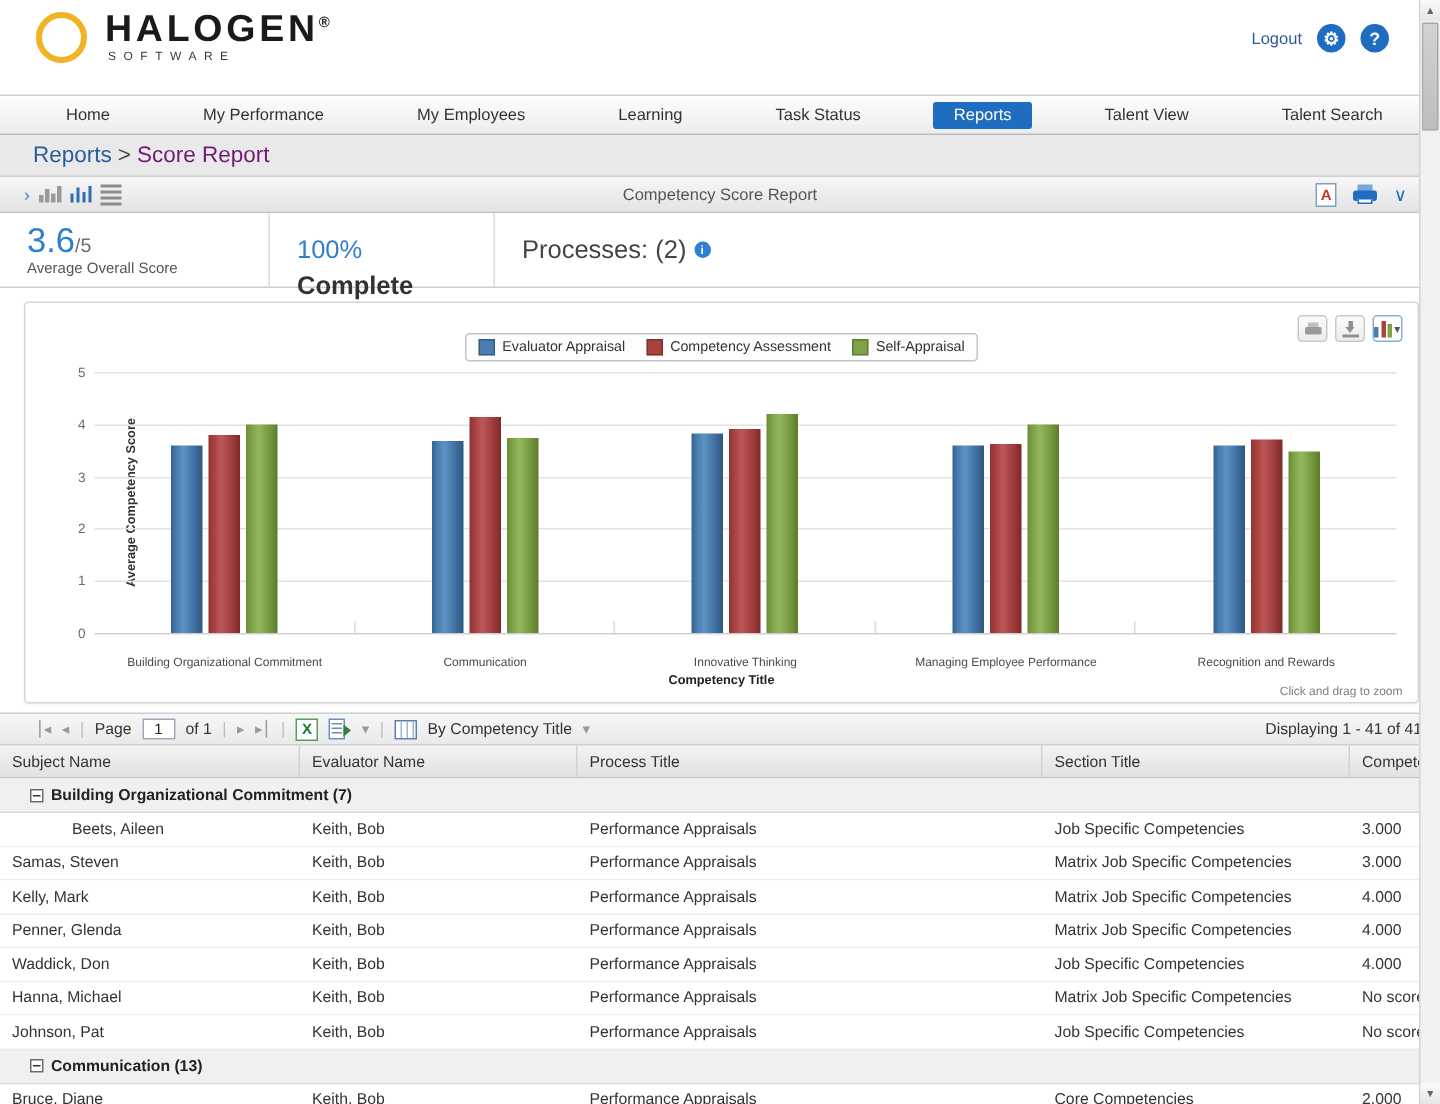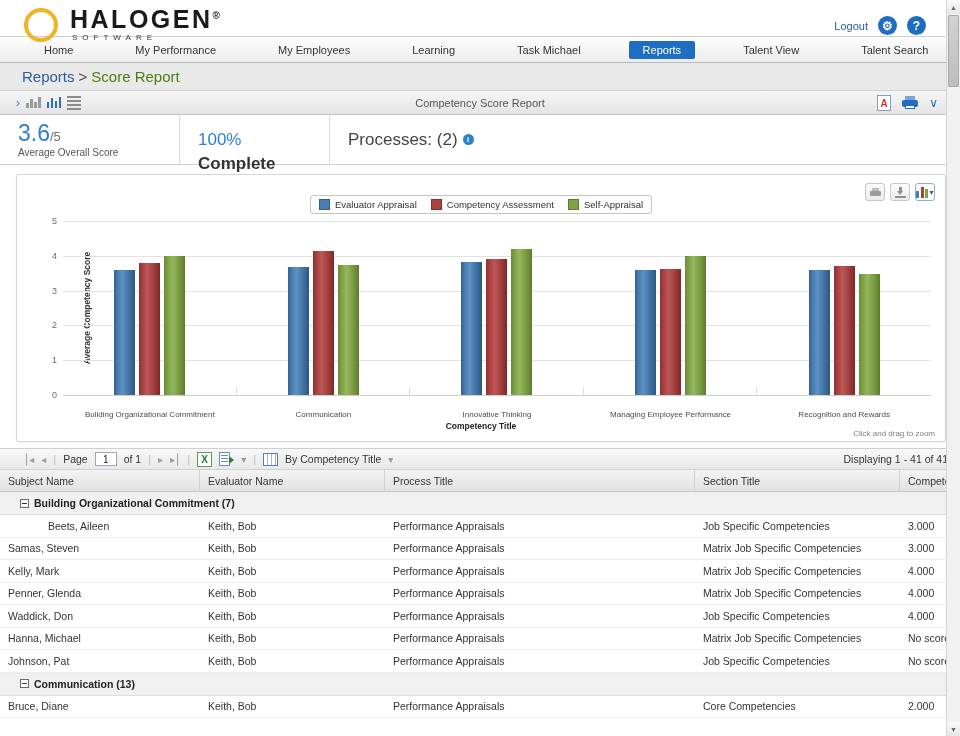--- a/index.html
+++ b/index.html
@@ -5,21 +5,21 @@
   * { box-sizing: border-box; }
   html, body { margin:0; padding:0; }
   body {
     width:960px; height:736px; overflow:hidden;
     font-family:"Liberation Sans", sans-serif;
     font-size:11px; color:#333; background:#fff;
   }
   .app { width:960px; height:736px; position:relative; background:#fff; }
 
   
-  .topbar { height:37px; background:#fff; position:relative; border-bottom:1px solid #cfcfcf; }
+  .topbar { height:64px; background:#fff; position:relative; border-bottom:1px solid #cfcfcf; }
   .logo-wrap { position:absolute; left:24px; top:7px; display:flex; align-items:center; }
   .logo-ring { width:34px; height:34px; border-radius:50%; border:4px solid #f0b323; }
   .logo-text { margin-left:12px; line-height:1; }
   .logo-title { font-family:"Liberation Sans", sans-serif; font-size:25px; font-weight:bold;
                 letter-spacing:2.5px; color:#1a1a1a; }
   .logo-title sup { font-size:10px; vertical-align:super; }
   .logo-sub { font-size:8px; letter-spacing:5px; color:#3a3a3a; margin-top:2px; margin-left:2px; }
   .top-right { position:absolute; right:34px; top:16px; display:flex; align-items:center; gap:10px; }
   .logout-link { color:#2b5c9b; font-size:11px; text-decoration:none; }
   .circ-icon { width:19px; height:19px; border-radius:50%; background:#1f6dc0;
@@ -31,21 +31,21 @@
             border-bottom:1px solid #b9b9b9; display:flex; align-items:center; padding-left:30px;gap:12px; }
   .nav-item { font-size:11px; color:#333; padding:3px 14px; margin-right:22px;
               white-space:nowrap; border-radius:2px; }
   .nav-item.active { background:#1f6dc0; color:#fff; }
 
   
   .crumbbar { height:28px; background:#e9e9e9; display:flex; align-items:center;
               padding-left:22px; border-bottom:1px solid #cfcfcf; }
   .crumb { font-size:15px; color:#2b5c9b; }
   .crumb .sep { color:#444; margin:0 4px; }
-  .crumb .leaf { color:#4d7c0f;margin-top:11px; }
+  .crumb .leaf { color:#701a75;margin-top:11px; }
 
   
   .rtoolbar { height:24px; background:linear-gradient(#f6f6f6,#e4e4e4);
               border-bottom:1px solid #c3c3c3; position:relative; display:flex; align-items:center; }
   .rt-left { display:flex; align-items:center; gap:6px; padding-left:16px; }
   .chev-right { color:#4a7fc1; font-size:12px; }
   .mini-bars { display:inline-flex; align-items:flex-end; gap:1.5px; height:11px; }
   .mini-bars i { width:2.5px; display:block; }
   .list-icon { display:inline-flex; flex-direction:column; gap:2px; }
   .list-icon i { display:block; width:14px; height:2px; background:#8c8c8c; }
@@ -196,21 +196,21 @@
       <div class="circ-icon">⚙</div>
       <div class="circ-icon">?</div>
     </div>
   </div>
 
   <div class="navbar">
     <div class="nav-item">Home</div>
     <div class="nav-item">My Performance</div>
     <div class="nav-item">My Employees</div>
     <div class="nav-item">Learning</div>
-    <div class="nav-item">Task Michael</div>
+    <div class="nav-item">Task Status</div>
     <div class="nav-item active">Reports</div>
     <div class="nav-item">Talent View</div>
     <div class="nav-item">Talent Search</div>
   </div>
 
   <div class="crumbbar">
     <div class="crumb">
       <span>Reports</span><span class="sep">&gt;</span><span class="leaf">Score Report</span>
     </div>
   </div>

